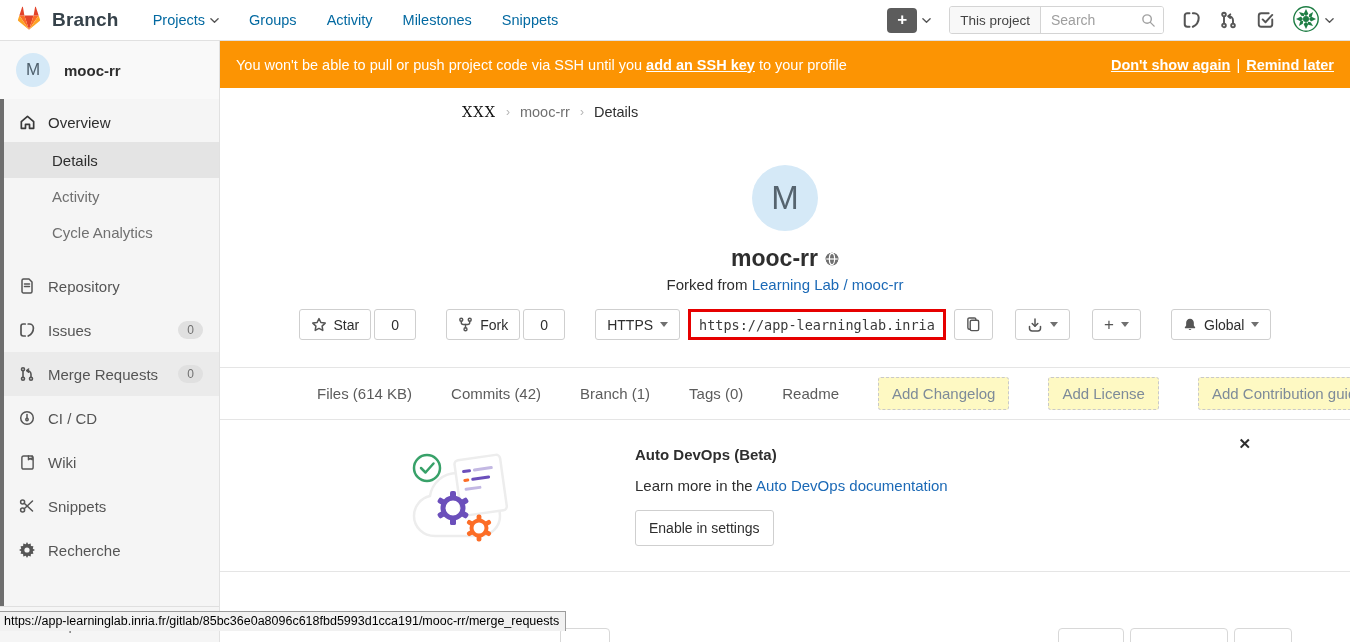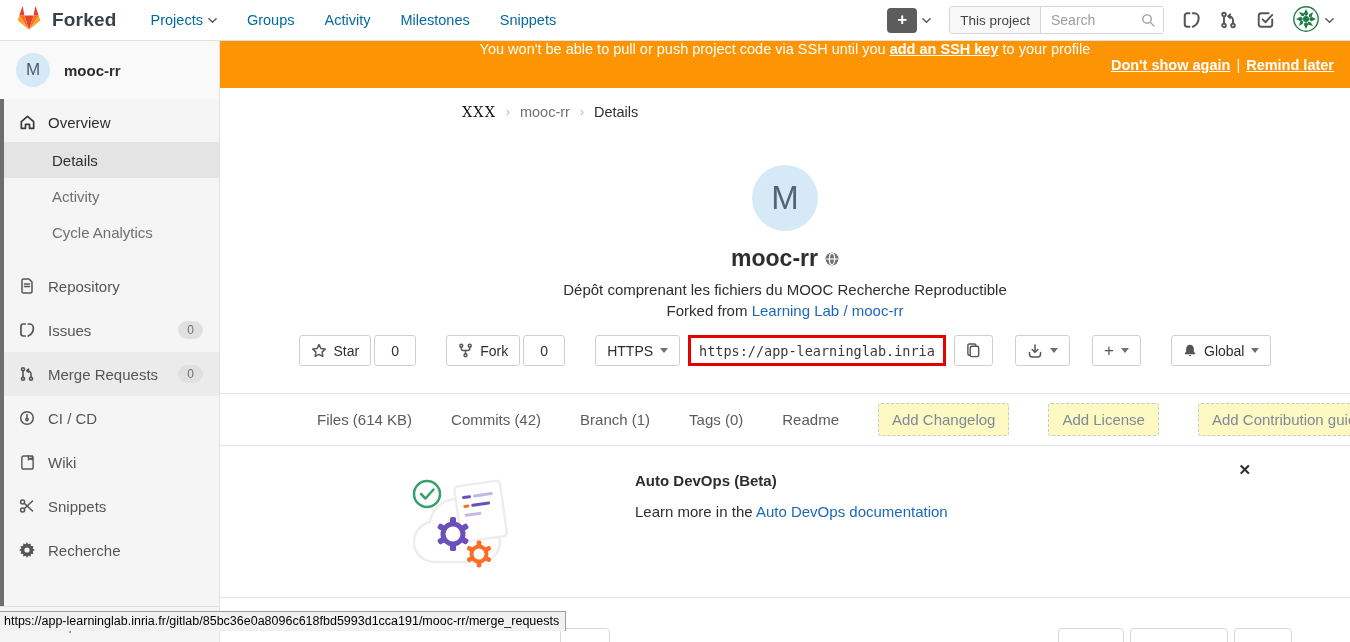--- a/index.html
+++ b/index.html
@@ -59,21 +59,21 @@
   .sb-gap { height:14px; }
   .sb-collapse { position:absolute; left:0; right:0; bottom:0; height:36px; border-top:1px solid #dfdfdf;
     display:flex; align-items:center; gap:10px; padding:0 16px; color:#707070; font-size:14.5px;
     cursor:pointer; background:#f5f5f5;}
   .sb-collapse .dbl { font-size:17px; line-height:1; color:#707070;}
 
   
   .main { position:relative; flex:1; background:#fff; overflow:hidden;}
 
   .ssh-banner { height:47px; display:flex; align-items:center; padding:0 16px;
-    color:#fff; font-size:14.5px;flex-direction:column; }
+    color:#fff; font-size:14.5px; }
   .ssh-banner a { color:#fff; font-weight:700; text-decoration:underline; cursor:pointer;}
   .ssh-left { white-space:nowrap; }
   .ssh-right { margin-left:auto; white-space:nowrap; font-weight:700;}
   .ssh-right .sep { font-weight:400; margin:0 6px; }
 
   .breadcrumbs { height:47px; display:flex; align-items:center; padding-left:242px; gap:10px;
     font-size:14.5px; }
   .crumb-x { font-family:"DejaVu Serif", serif; font-weight:400; color:#111; letter-spacing:1px; cursor:pointer;}
   .crumb-sep { color:#b5b5b5; font-size:12px; }
   .crumb-mid { color:#707070; cursor:pointer; }
@@ -134,21 +134,21 @@
 <div class="topbar">
   <div class="logo-wrap">
     <span>
       <svg width="26" height="25" viewBox="0 0 36 36">
         <path fill="#e24329" d="M18 34.2L24.6 13.5H11.4z"></path>
         <path fill="#fc6d26" d="M18 34.2L11.4 13.5H4.1zM18 34.2l6.6-20.7h7.3z"></path>
         <path fill="#fca326" d="M4.1 13.5L2.1 19.8c-.2.6 0 1.3.6 1.7L18 34.2zM31.9 13.5l2 6.3c.2.6 0 1.3-.6 1.7L18 34.2z"></path>
         <path fill="#e24329" d="M4.1 13.5L8 1.7c.2-.6 1.1-.6 1.3 0l2.1 11.8zM31.9 13.5L28 1.7c-.2-.6-1.1-.6-1.3 0l-2.1 11.8z"></path>
       </svg>
     </span>
-    <span class="logo-text">Forked</span>
+    <span class="logo-text">Branch</span>
   </div>
   <div class="top-nav">
     <span class="nav-link">
       <span>Projects</span>
       <span class="chev">
           <svg class="stroke" width="9" height="9" viewBox="0 0 10 10">
             <polyline points="1,3 5,7 9,3"></polyline>
           </svg>
         </span>
     </span>
@@ -352,21 +352,20 @@
         <span>mooc-rr</span>
         <span>
           <svg width="14" height="14" viewBox="0 0 16 16" style="fill:none;stroke:#707070;stroke-width:1.4">
               <circle cx="8" cy="8" r="6.5" fill="#707070"></circle>
               <circle cx="8" cy="8" r="6.5" stroke="#707070"></circle>
               <line x1="1.5" y1="8" x2="14.5" y2="8" stroke="#fff"></line>
               <ellipse cx="8" cy="8" rx="3" ry="6.5" stroke="#fff"></ellipse>
             </svg>
         </span>
       </div>
-      <div class="proj-desc">Dépôt comprenant les fichiers du MOOC Recherche Reproductible</div>
       <div class="proj-fork">
         <span>Forked from </span><a class="blue">Learning Lab / mooc-rr</a>
       </div>
 
       <div class="actions-row">
         <span class="grp">
           <span class="btn">
             <svg class="stroke" width="16" height="16" viewBox="0 0 16 16">
                 <path d="M8 1.6l1.9 3.9 4.3.6-3.1 3 .7 4.3L8 11.4l-3.8 2 .7-4.3-3.1-3 4.3-.6z"></path>
               </svg>
@@ -483,20 +482,21 @@
             </g>
             <circle r="7.5" fill="none" stroke="#fc6d26" stroke-width="4"></circle>
           </g>
         </svg>
       </div>
       <div class="devops-body">
         <div class="devops-title">Auto DevOps (Beta)</div>
         <div class="devops-learn">
           <span>Learn more in the </span><a class="blue">Auto DevOps documentation</a>
         </div>
+        <span class="devops-btn">Enable in settings</span>
       </div>
       <span class="devops-close">✕</span>
     </div>
 
     <div class="bottom-divider"></div>
 
     <span class="partial-btn" style="left:340px; width:50px;"></span>
     <span class="partial-btn" style="left:838px; width:66px;"></span>
     <span class="partial-btn" style="left:910px; width:98px;"></span>
     <span class="partial-btn" style="left:1014px; width:58px;"></span>

